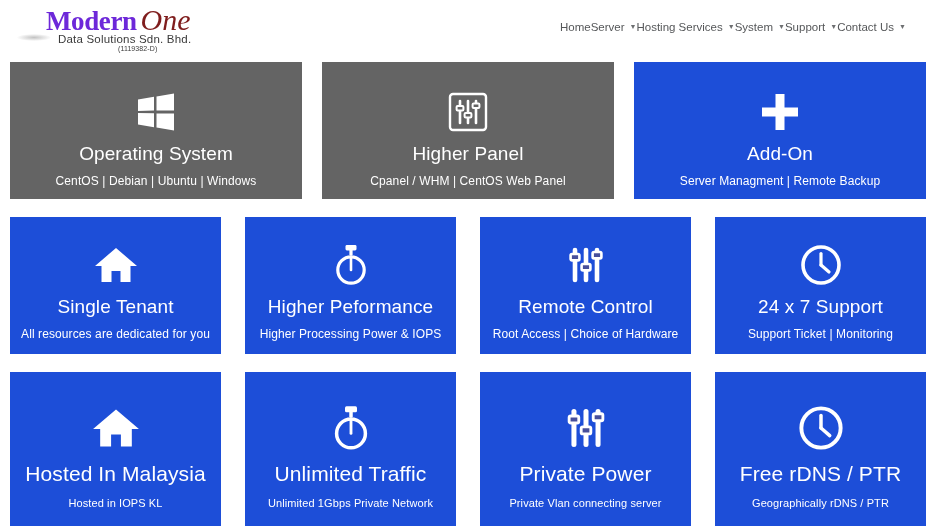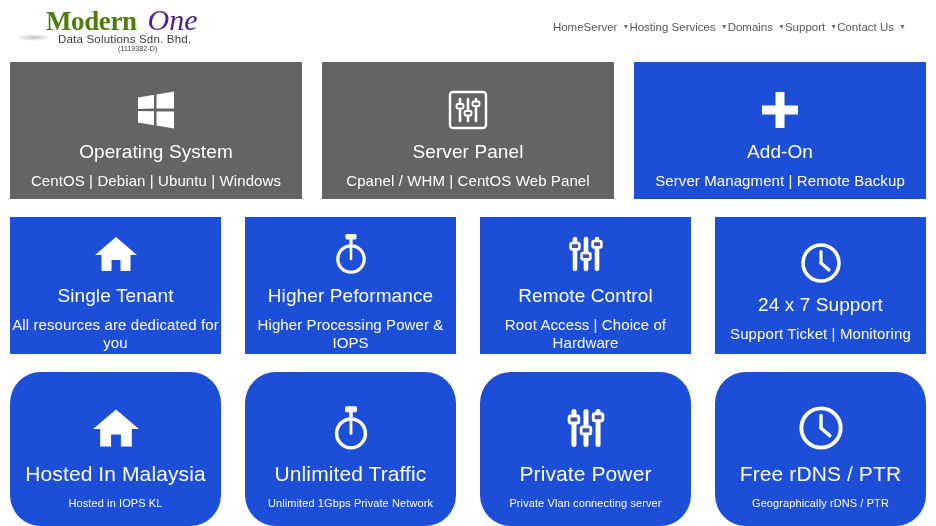--- a/index.html
+++ b/index.html
@@ -50,31 +50,31 @@
     border-radius: 50%;
   }
   .logo-text-row {
     position: absolute; left: 38px; top: 2px;
     display: flex; align-items: baseline;
   }
   .logo-modern {
     font-family: "Liberation Serif", serif;
     font-weight: bold;
     font-size: 27px;
-    color: #4d7c0f;
+    color: #6d28d9;
     letter-spacing: -0.4px;
     line-height: 1;
   }
   .logo-one {
     font-family: "Liberation Serif", serif;
     font-style: italic;
     font-size: 30px;
-    color: #4c1d95;
+    color: #7f1d1d;
     line-height: 1;
-    margin-left: 11px;
+    margin-left: 4px;
   }
   .logo-sub {
     position: absolute;
     left: 50px; top: 30px;
     font-size: 11.5px;
     color: #3a3a3a;
     letter-spacing: 0.2px;
     white-space: nowrap;
   }
   .logo-reg {
@@ -130,42 +130,42 @@
     align-items: center;
     justify-content: center;
     color: #ffffff;
     text-align: center;
   }
   .card-gray  { background: #646464; }
   .card-blue  { background: #1d4ed8; }
 
   .card-lg { height: 137px; padding-top: 16px; }
   .card-md { height: 137px; padding-top: 12px; }
-  .card-bg { height: 154px; padding-top: 14px; border-radius: 31px; }
+  .card-bg { height: 154px; padding-top: 14px; }
 
   .card-icon {
     height: 46px;
     display: flex;
     align-items: center;
     justify-content: center;
     margin-bottom: 8px;
   }
   .card-bg .card-icon { height: 52px; }
 
   .card-title {
     font-size: 19px;
     font-weight: 400;
     letter-spacing: 0.1px;
     line-height: 1.15;
     margin-bottom: 9px;
   }
   .card-bg .card-title { font-size: 21px; margin-bottom: 11px; }
 
   .card-sub {
-    font-size: 15px;
+    font-size: 12px;
     letter-spacing: 0.1px;
     line-height: 1.2;
   }
   .card-bg .card-sub { font-size: 11px; }
 
   svg { display: block; }
 </style>
 </head>
 <body>
 
@@ -192,21 +192,21 @@
       </div>
       <div class="nav-item">
         <span>Server</span>
         <span class="nav-caret">▼</span>
       </div>
       <div class="nav-item">
         <span>Hosting Services</span>
         <span class="nav-caret">▼</span>
       </div>
       <div class="nav-item">
-        <span>Domains</span>
+        <span>System</span>
         <span class="nav-caret">▼</span>
       </div>
       <div class="nav-item">
         <span>Support</span>
         <span class="nav-caret">▼</span>
       </div>
       <div class="nav-item">
         <span>Contact Us</span>
         <span class="nav-caret">▼</span>
       </div>
@@ -239,21 +239,21 @@
             <g stroke="#ffffff" stroke-width="2.6" stroke-linecap="round">
               <line x1="12" y1="9" x2="12" y2="31"></line>
               <line x1="20" y1="9" x2="20" y2="31"></line>
               <line x1="28" y1="9" x2="28" y2="31"></line>
             </g>
             <rect x="8.6" y="14" width="6.8" height="4.4" rx="1" fill="#646464" stroke="#ffffff" stroke-width="2"></rect>
             <rect x="16.6" y="21" width="6.8" height="4.4" rx="1" fill="#646464" stroke="#ffffff" stroke-width="2"></rect>
             <rect x="24.6" y="11.5" width="6.8" height="4.4" rx="1" fill="#646464" stroke="#ffffff" stroke-width="2"></rect>
           </svg>
         </div>
-        <div class="card-title">Server Panel</div>
+        <div class="card-title">Higher Panel</div>
         <div class="card-sub">Cpanel / WHM | CentOS Web Panel</div>
       </div>
 
       <div class="card card-blue card-lg">
         <div class="card-icon">
           <svg width="42" height="42" viewBox="0 0 42 42">
             <polygon fill="#ffffff" points="16.5,3 25.5,3 25.5,16.5 39,16.5 39,25.5 25.5,25.5 25.5,39 16.5,39 16.5,25.5 3,25.5 3,16.5 16.5,16.5"></polygon>
           </svg>
         </div>
         <div class="card-title">Add-On</div>

